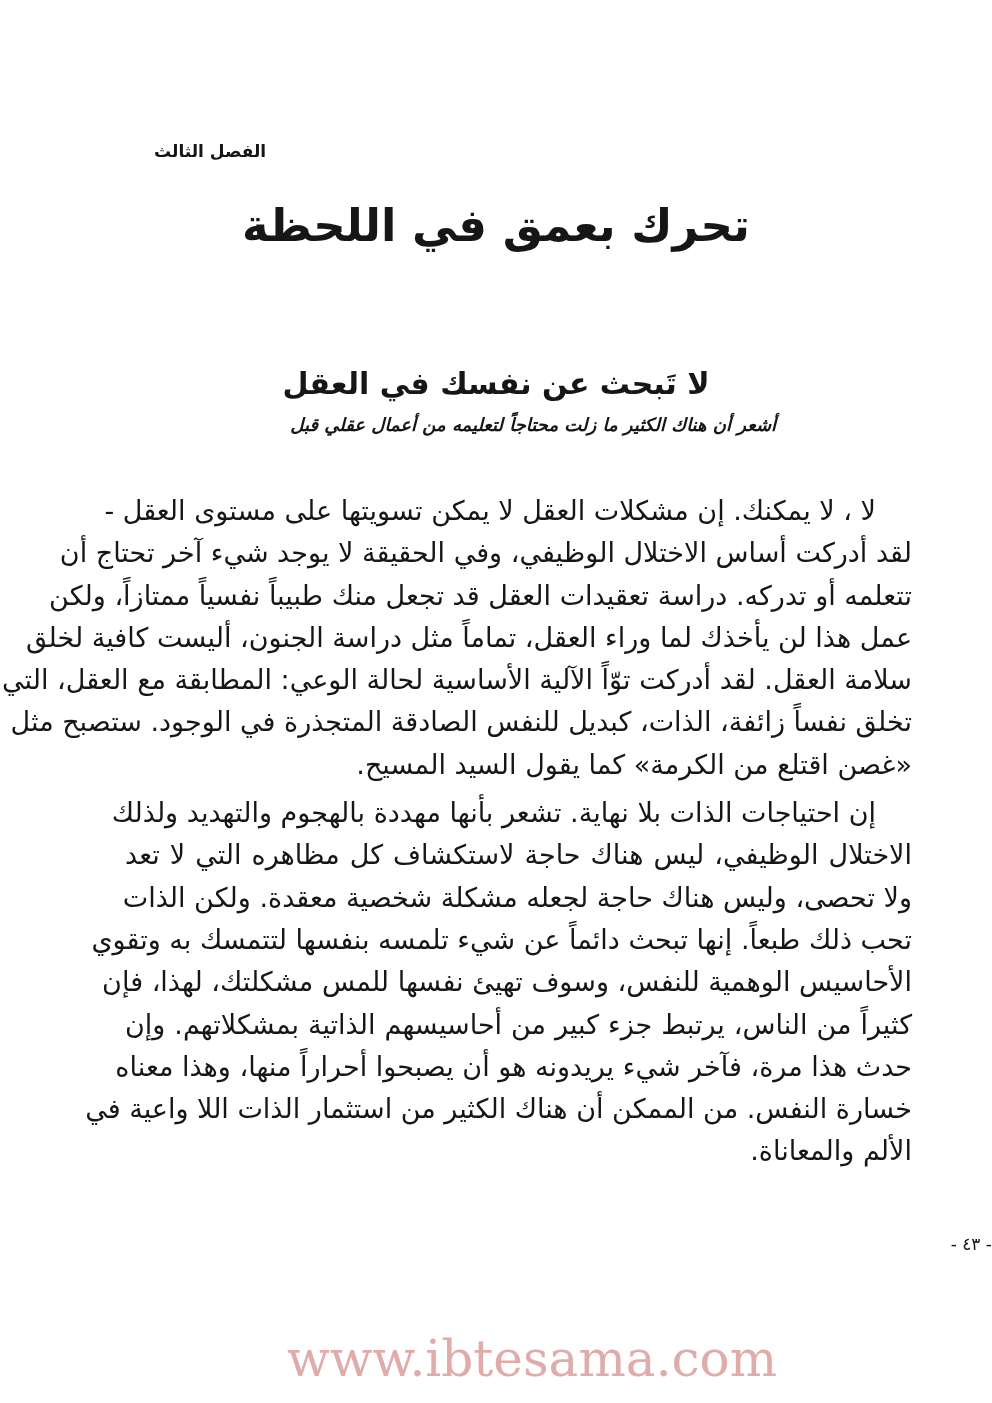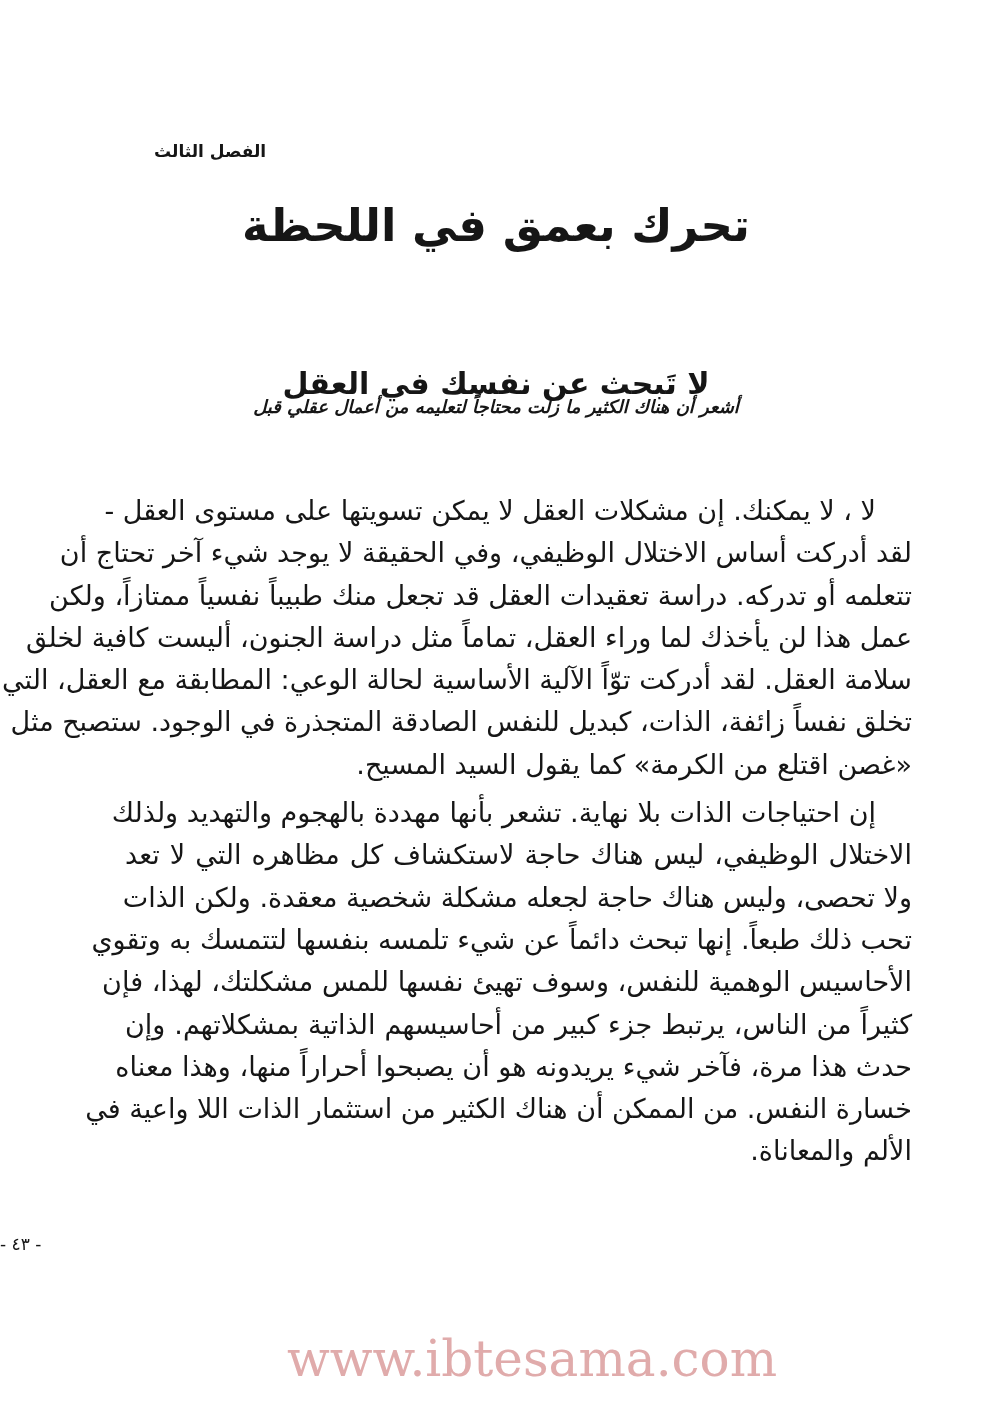--- a/index.html
+++ b/index.html
@@ -40,24 +40,24 @@
     width: 100%;
     text-align: center;
     direction: rtl;
     font-size: 30px;
     font-weight: bold;
     margin-top: 46px;
   }
   .quote-block {
     position: absolute;
     left: 216px;
-    top: 390px;
+    top: 408px;
     width: 560px;
     direction: rtl;
-    text-align: center;
+    text-align: right;
     font-size: 18px;
     font-weight: bold;
     font-style: italic;
     line-height: 33px;
   }
   .body-text {
     position: absolute;
     left: 103px;
     top: 490px;
     width: 787px;
@@ -73,21 +73,21 @@
     text-align-last: justify;
     white-space: nowrap;
   }
   .bline.first { text-indent: 36px; }
   .bline.last { text-align-last: right; }
   .page-number {
     position: absolute;
     left: 0;
     top: 1234px;
     width: 100%;
-    text-align: left;
+    text-align: right;
     direction: rtl;
     font-size: 17px;
   }
   .watermark {
     position: absolute;
     left: 36px;
     top: 1330px;
     width: 100%;
     text-align: center;
     font-family: "DejaVu Serif", serif;

